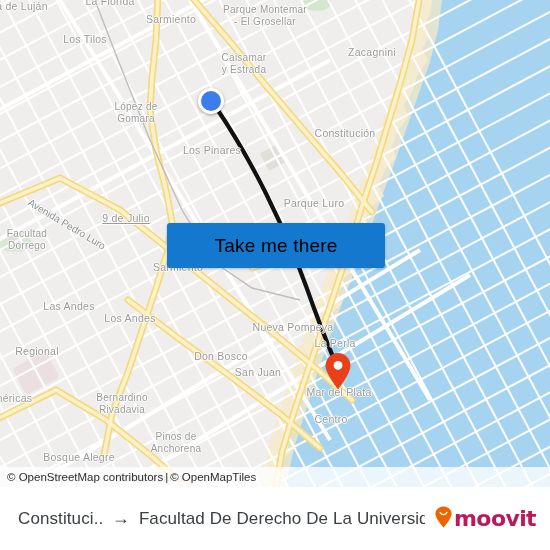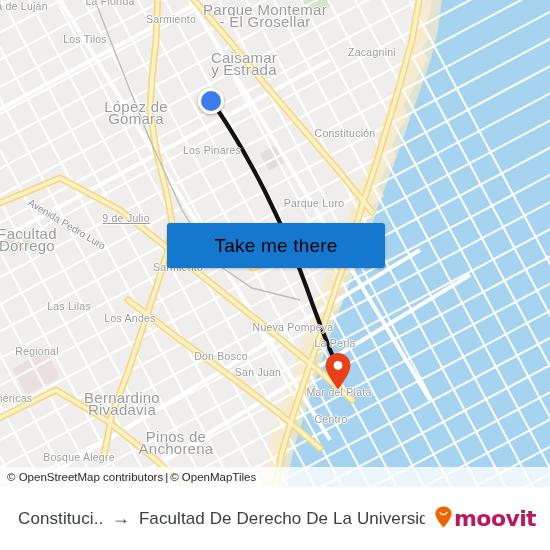--- a/index.html
+++ b/index.html
@@ -33,21 +33,21 @@
     letter-spacing: .25px;
     text-align: center;
     white-space: pre;
     line-height: 12px;
     pointer-events: none;
     text-shadow:
        1px 0 0 rgba(255,255,255,.85), -1px 0 0 rgba(255,255,255,.85),
        0 1px 0 rgba(255,255,255,.85), 0 -1px 0 rgba(255,255,255,.85);
     transform: translate(-50%, -50%);
   }
-  .map-label.sm { font-size: 15px; }
+  .map-label.sm { font-size: 10px; }
 
   .road-label {
     position: absolute;
     color: #8d8d8d;
     font-size: 10px;
     white-space: pre;
     pointer-events: none;
     transform-origin: 0 50%;
     text-shadow:
        1px 0 0 rgba(255,255,255,.9), -1px 0 0 rgba(255,255,255,.9),
@@ -316,21 +316,21 @@
         <div class="map-label" style="left: 372px; top: 52px;">Zacagnini</div>
         <div class="map-label sm" style="left: 136px; top: 113px;">López de
 Gomara</div>
         <div class="map-label" style="left: 345px; top: 133px;">Constitución</div>
         <div class="map-label" style="left: 212px; top: 150px;">Los Pinares</div>
         <div class="map-label" style="left: 314px; top: 203px;">Parque Luro</div>
         <div class="map-label" style="left: 126px; top: 218px; text-decoration: underline;">9 de Julio</div>
         <div class="map-label sm" style="left: 27px; top: 240px;">Facultad
 Dorrego</div>
         <div class="map-label" style="left: 178px; top: 267px;">Sarmiento</div>
-        <div class="map-label" style="left: 69px; top: 306px;">Las Lilas</div>
+        <div class="map-label" style="left: 69px; top: 306px;">Las Andes</div>
         <div class="map-label" style="left: 130px; top: 318px;">Los Andes</div>
         <div class="map-label" style="left: 293px; top: 307px; margin-top: 20px;">Nueva Pompeya</div>
         <div class="map-label" style="left: 37px; top: 351px;">Regional</div>
         <div class="map-label" style="left: 221px; top: 356px;">Don Bosco</div>
         <div class="map-label" style="left: 335px; top: 343px;">La Perla</div>
         <div class="map-label" style="left: 258px; top: 372px;">San Juan</div>
         <div class="map-label" style="left: 339px; top: 392px;">Mar del Plata</div>
         <div class="map-label" style="left: 13px; top: 398px;">méricas</div>
         <div class="map-label sm" style="left: 122px; top: 404px;">Bernardino
 Rivadavia</div>

